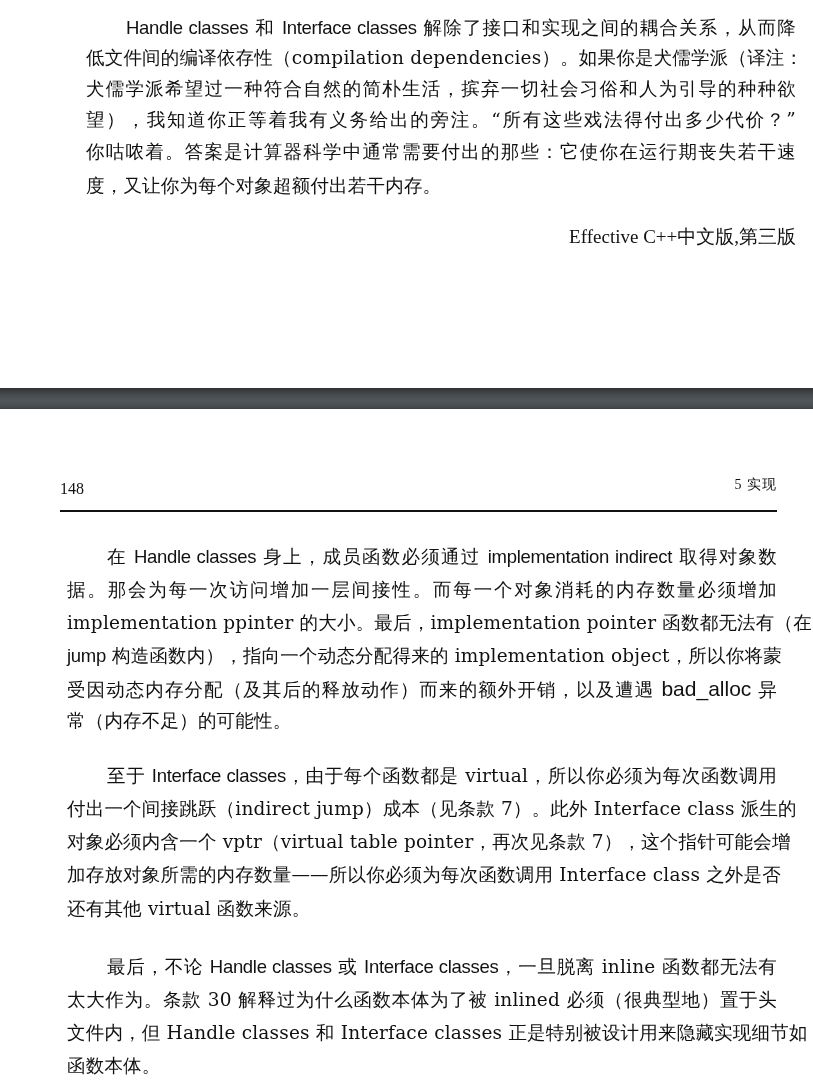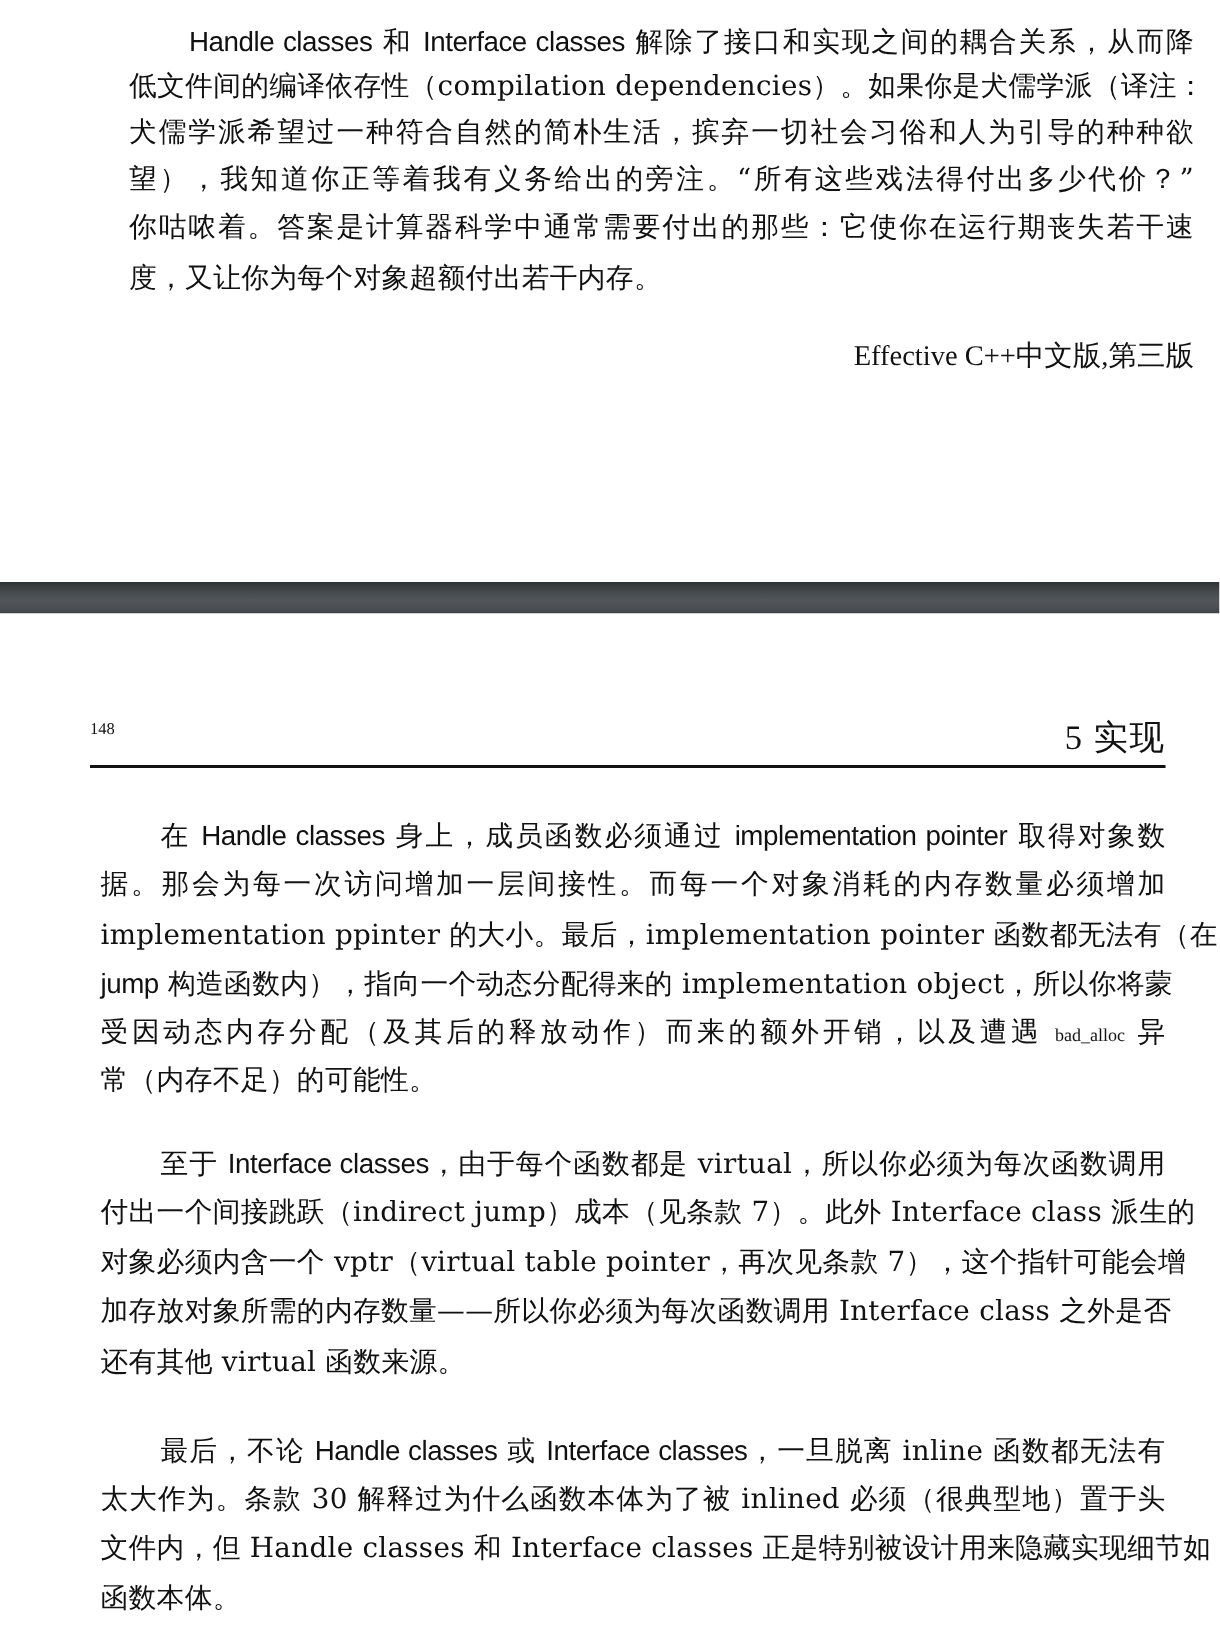--- a/index.html
+++ b/index.html
@@ -17,33 +17,33 @@
     }
     .line {
       position: absolute; left: 67px; width: 710px; height: 24px;
       font-size: 18.5px; line-height: 24px; white-space: nowrap;
       text-align: justify; text-align-last: justify;
       letter-spacing: 0.2px;
     }
     .line.indent { left: 107px; width: 670px; }
     .line.last { text-align-last: left; width: auto; }
     .sans { font-family: "Liberation Sans", "DejaVu Sans", sans-serif; letter-spacing: -0.3px; }
-    .mono { font-family: Liberation Serif, serif; font-size: 12px; letter-spacing: 0; }
+    .mono { font-family: Liberation Sans, sans-serif; font-size: 21px; letter-spacing: 0; }
     .attribution {
       position: absolute; right: 36px; top: 224px;
       font-family: "Liberation Serif", "DejaVu Serif", serif; font-size: 19px;
     }
     .attribution .ital { }
     .running-header { position: absolute; top: 476px; left: 60px; width: 717px; height: 28px; }
     .page-number {
-      position: absolute; left: 0; top: 4px; font-size: 11px;
+      position: absolute; left: 0; top: 4px; font-size: 16px;
       font-family: "Liberation Serif", serif;
     }
     .chapter-title {
-      position: absolute; right: 0; top: 0; font-size: 23px;
+      position: absolute; right: 0; top: 0; font-size: 14px;
       font-family: "Liberation Serif", "DejaVu Serif", serif; letter-spacing: 1px;
     }
     .header-rule {
       position: absolute; left: 60px; top: 510px; width: 717px; height: 2px;
       background: #111111;
     }
   </style>
 </head>
 <body>
 
@@ -65,21 +65,21 @@
 
 <div class="page page-bottom"></div>
 
 <div class="running-header">
   <span class="page-number">148</span>
   <span class="chapter-title">5 实现</span>
 </div>
 <div class="header-rule"></div>
 
 <div>
-  <div class="line indent" style="top:545px"><span>在 </span><span class="sans">Handle classes</span><span> 身上，成员函数必须通过 </span><span class="sans">implementation pointer</span><span> 取得对象数</span></div>
+  <div class="line indent" style="top:545px"><span>在 </span><span class="sans">Handle classes</span><span> 身上，成员函数必须通过 </span><span class="sans">implementation indirect</span><span> 取得对象数</span></div>
   <div class="line" style="top:578px"><span>据。那会为每一次访问增加一层间接性。而每一个对象消耗的内存数量必须增加</span></div>
   <div class="line" style="top:611px"><span>implementation ppinter 的大小。最后，implementation pointer 函数都无法有（在 </span><span class="sans">Handle</span></div>
   <div class="line" style="top:644px"><span class="sans">jump</span><span> 构造函数内），指向一个动态分配得来的 implementation object，所以你将蒙</span></div>
   <div class="line" style="top:677px"><span>受因动态内存分配（及其后的释放动作）而来的额外开销，以及遭遇 </span><span class="mono">bad_alloc</span><span> 异</span></div>
   <div class="line last" style="top:709px"><span>常（内存不足）的可能性。</span></div>
 </div>
 
 <div>
   <div class="line indent" style="top:764px"><span>至于 </span><span class="sans">Interface classes</span><span>，由于每个函数都是 virtual，所以你必须为每次函数调用</span></div>
   <div class="line" style="top:797px"><span>付出一个间接跳跃（indirect jump）成本（见条款 7）。此外 Interface class 派生的</span></div>

